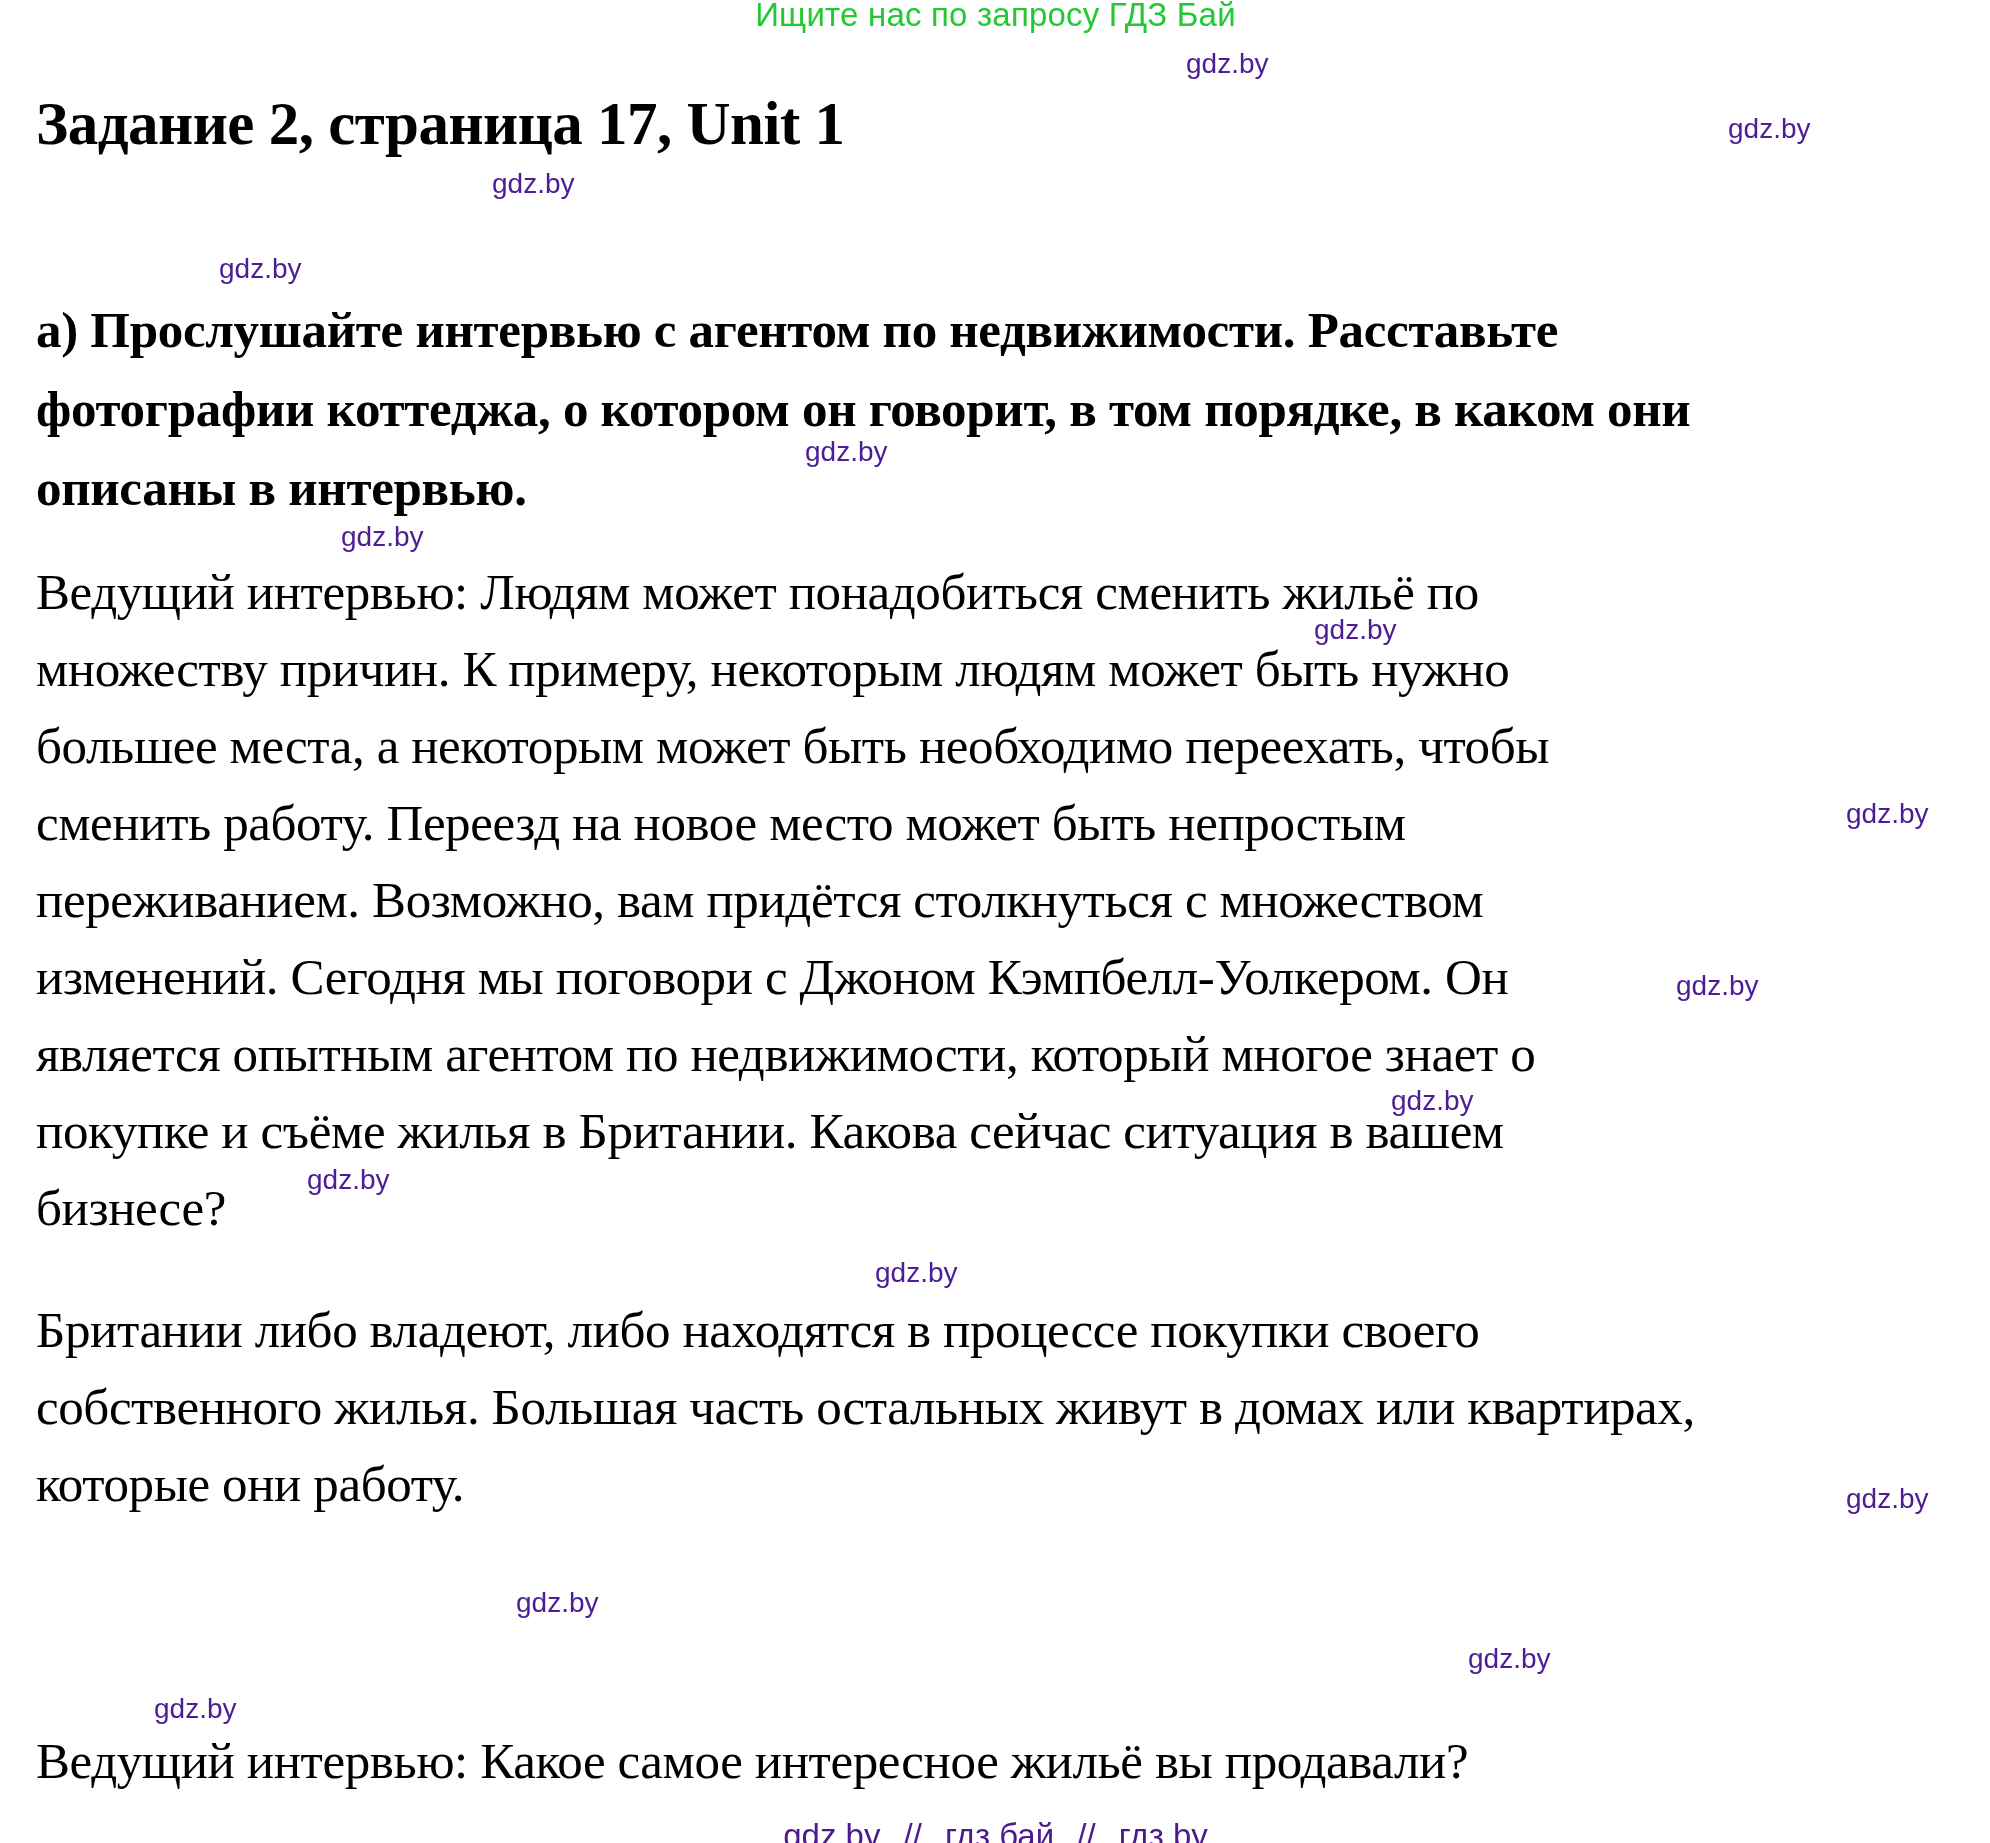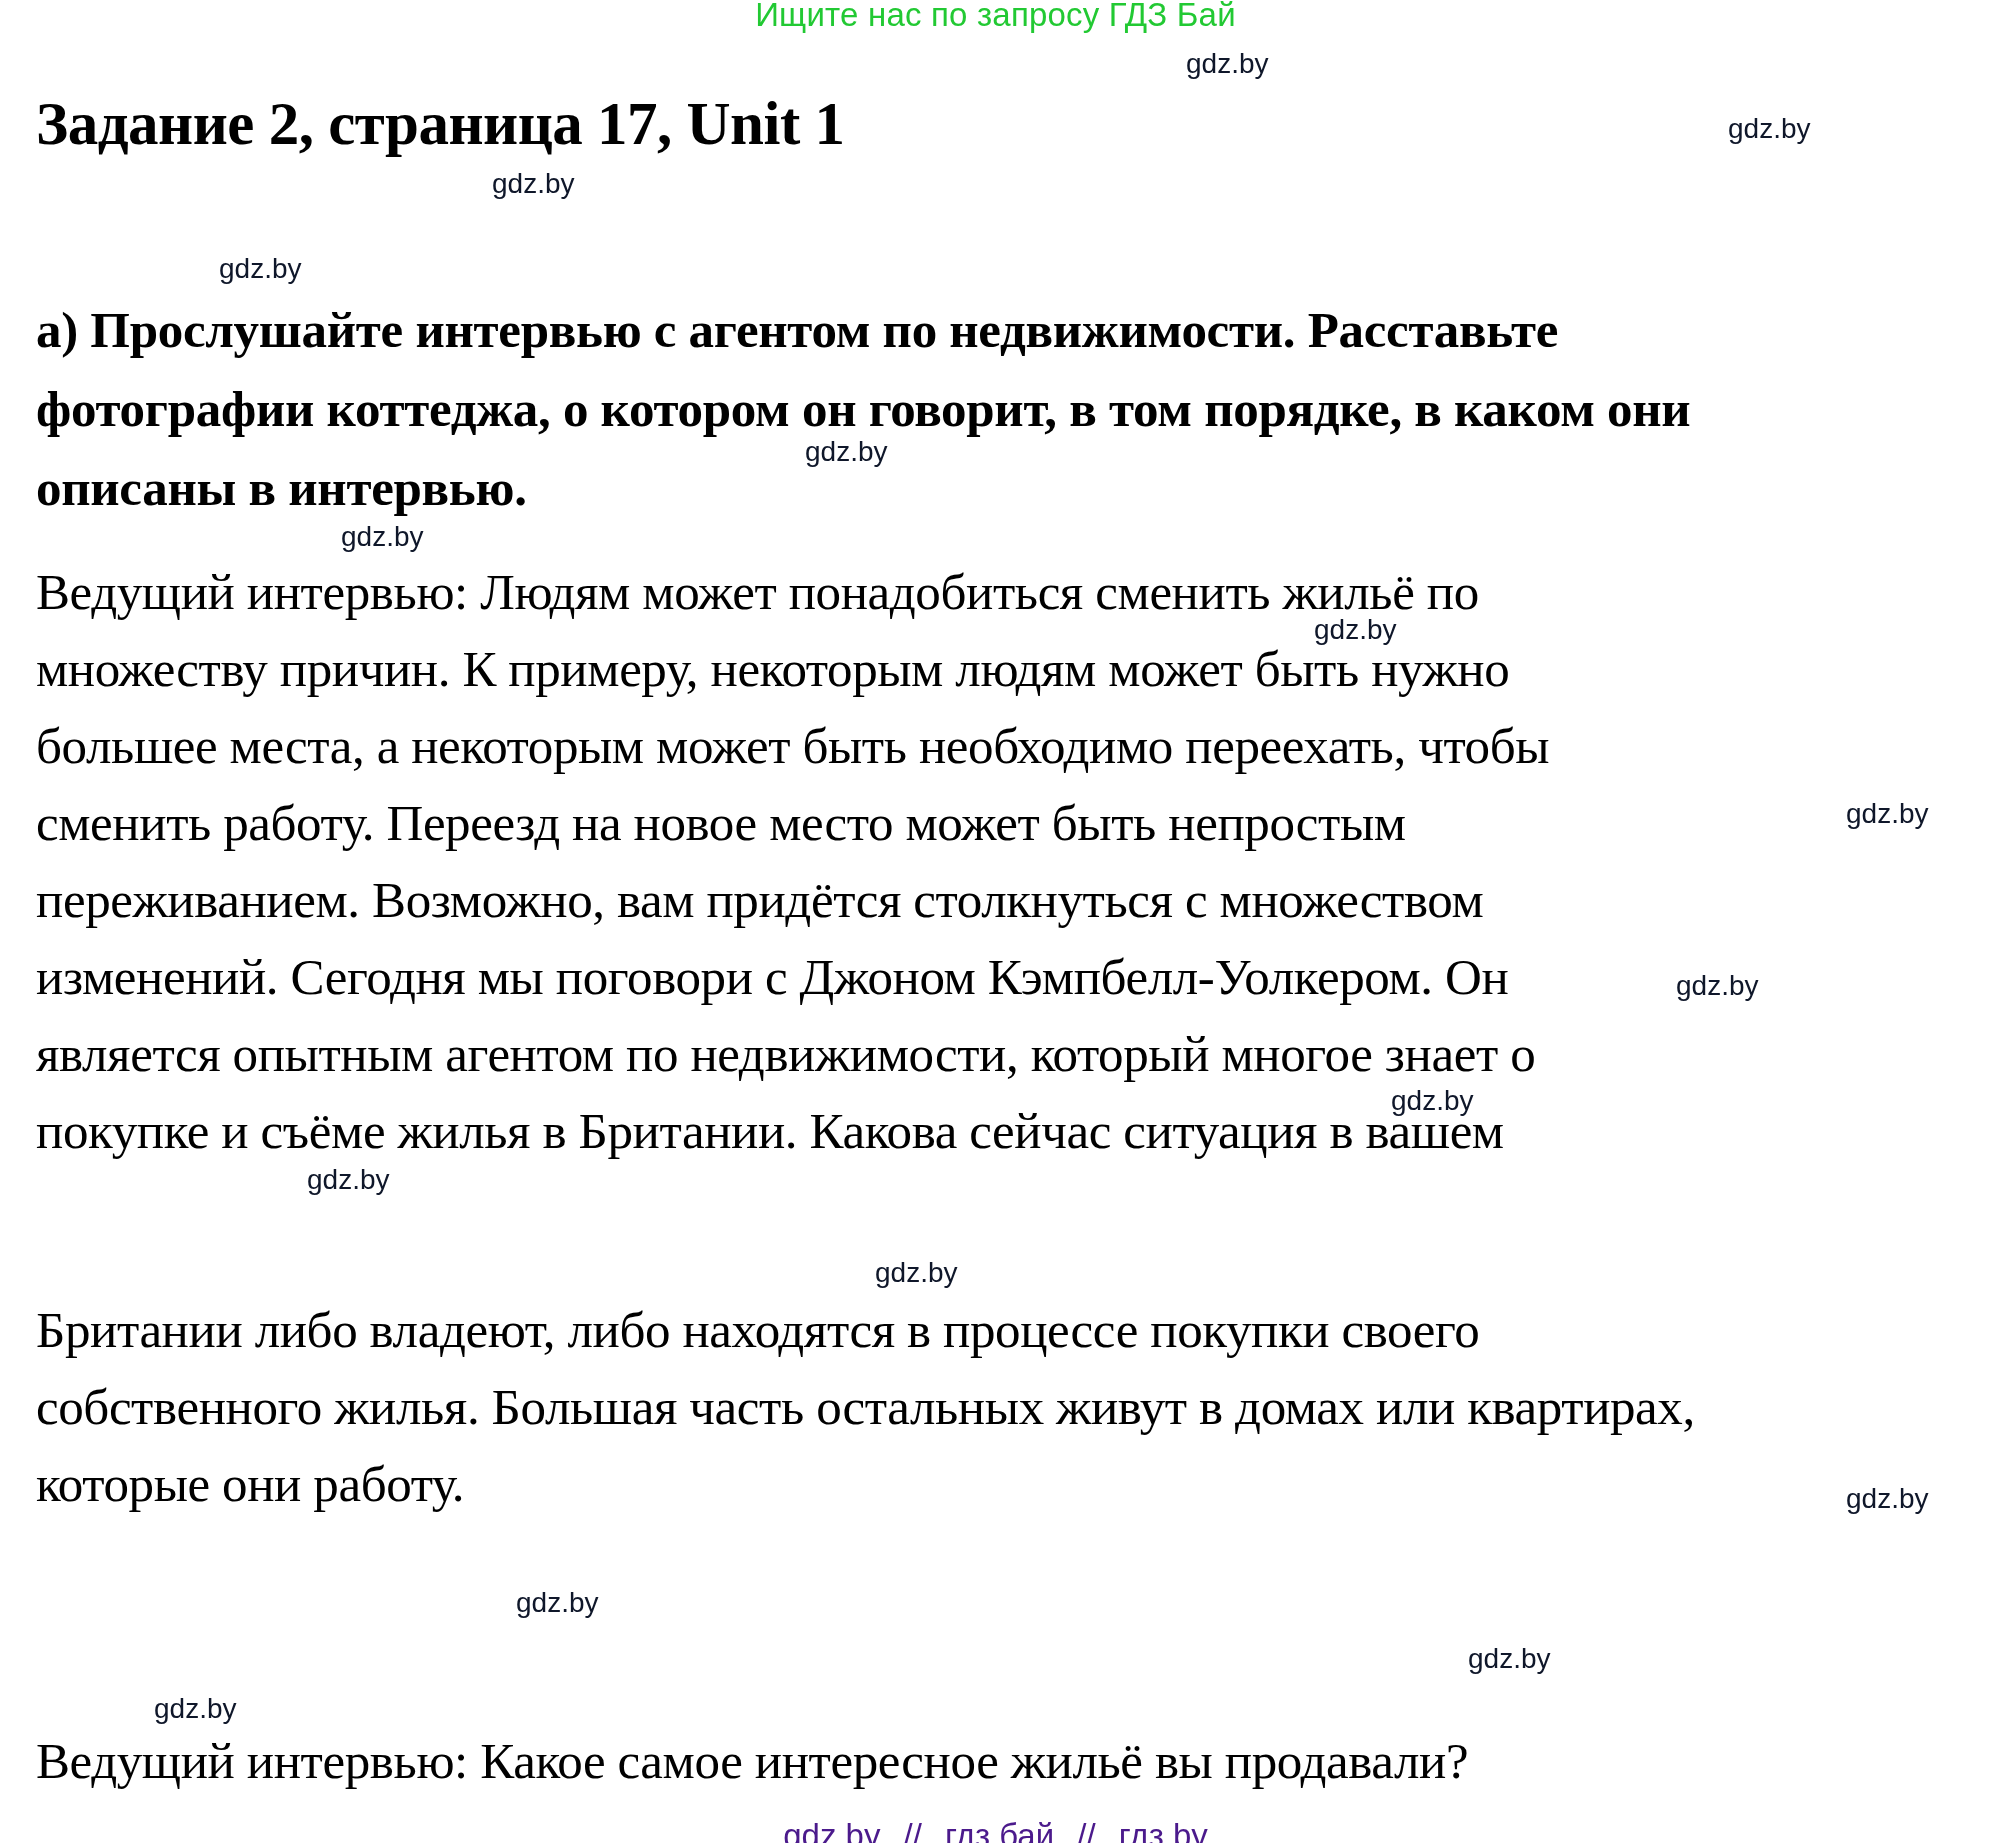--- a/index.html
+++ b/index.html
@@ -44,21 +44,21 @@
       font-size: 51px;
       line-height: 77px;
       white-space: normal;
       width: 1955px;
       letter-spacing: -0.4px;
     }
     .para .line { display: block; white-space: nowrap; }
     .wm {
       font-family: "Liberation Sans", "DejaVu Sans", sans-serif;
       font-size: 28px;
-      color: #0f172a;
+      color: #4c1d95;
     }
     .footer {
       left: 0; width: 1991px; top: 1817px;
       text-align: center;
       font-family: "Liberation Sans", "DejaVu Sans", sans-serif;
       font-size: 33px;
       color: #4b1a8c;
     }
     .footer .sep { padding: 0 14px; }
   </style>
@@ -77,20 +77,21 @@
 
 <div class="abs para" style="top:554px;">
   <span class="line">Ведущий интервью: Людям может понадобиться сменить жильё по</span>
   <span class="line">множеству причин. К примеру, некоторым людям может быть нужно</span>
   <span class="line">большее места, а некоторым может быть необходимо переехать, чтобы</span>
   <span class="line">сменить работу. Переезд на новое место может быть непростым</span>
   <span class="line">переживанием. Возможно, вам придётся столкнуться с множеством</span>
   <span class="line">изменений. Сегодня мы поговори с Джоном Кэмпбелл-Уолкером. Он</span>
   <span class="line">является опытным агентом по недвижимости, который многое знает о</span>
   <span class="line">покупке и съёме жилья в Британии. Какова сейчас ситуация в вашем</span>
+  <span class="line">бизнесе?</span>
 </div>
 
 <div class="abs para" style="top:1292px;">
   <span class="line">Британии либо владеют, либо находятся в процессе покупки своего</span>
   <span class="line">собственного жилья. Большая часть остальных живут в домах или квартирах,</span>
   <span class="line">которые они работу.</span>
 </div>
 
 <div class="abs para" style="top:1723px;">
   <span class="line">Ведущий интервью: Какое самое интересное жильё вы продавали?</span>

